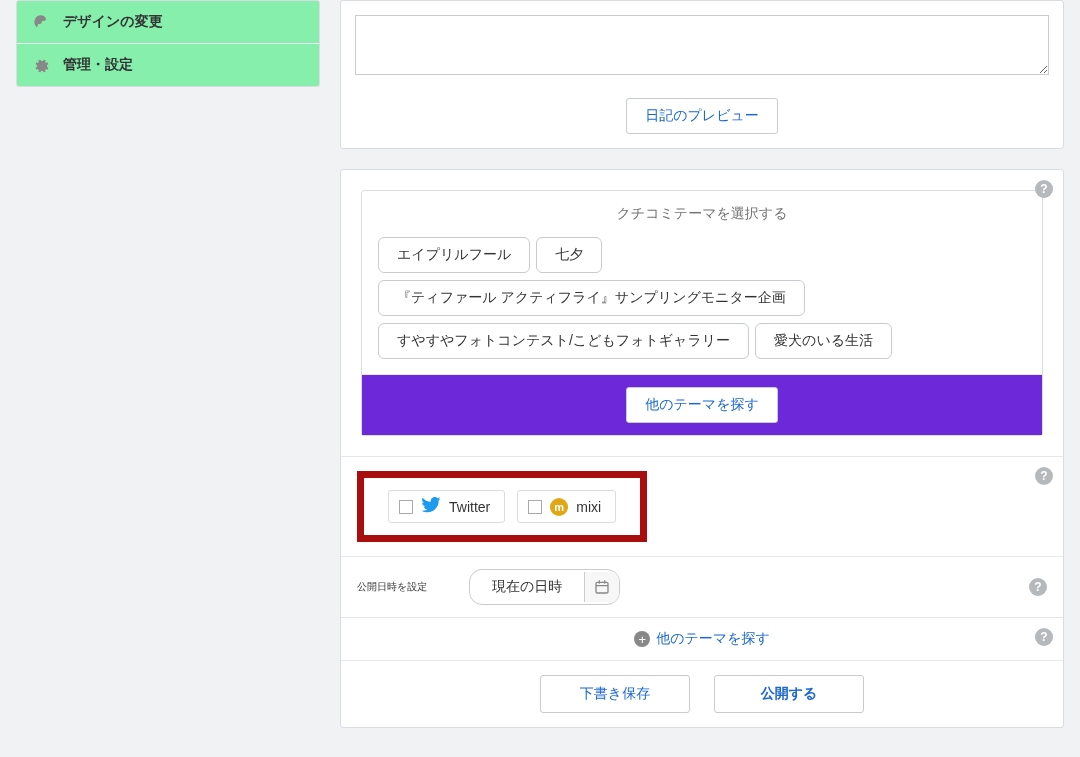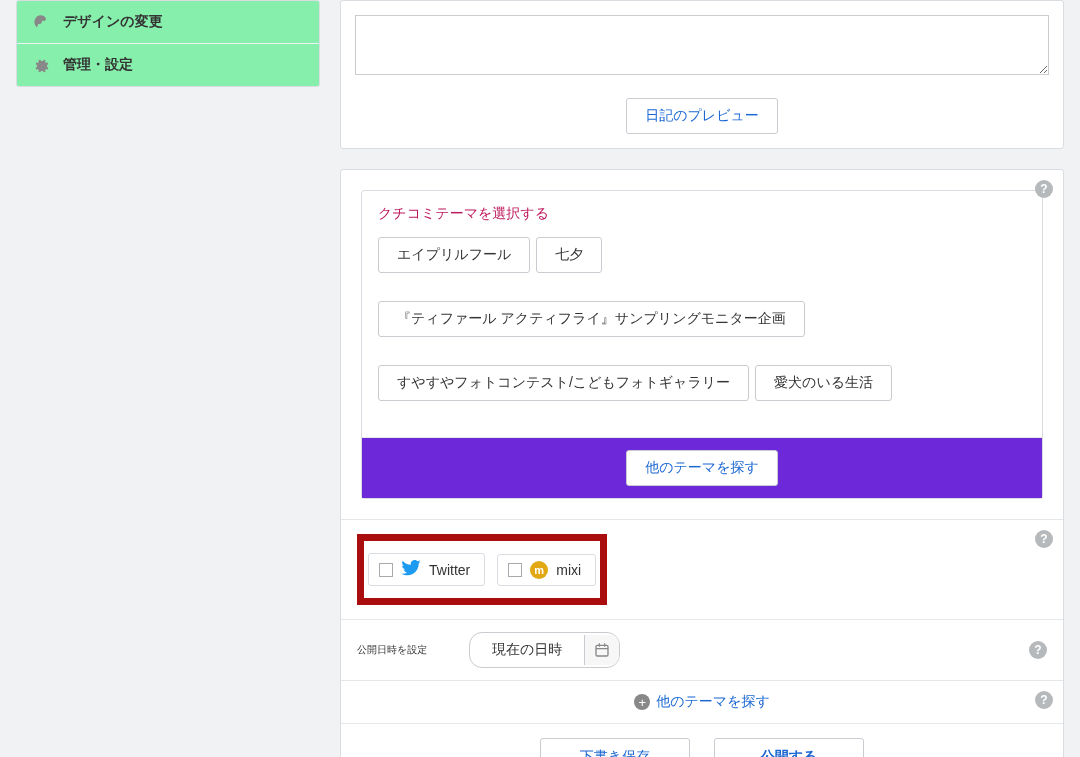--- a/index.html
+++ b/index.html
@@ -74,21 +74,21 @@
       justify-content: center;
       padding: 8px 18px;
       background: #fff;
       border: 1px solid #c8ccd0;
       border-radius: 3px;
       cursor: pointer;
       font-size: 14px;
       font-family: inherit;
     }
     .btn-link { color: #1a67d2; }
-    .btn-theme { color: #333; margin-right: 6px; margin-bottom: 28px; }
+    .btn-theme { color: #333; margin-right: 6px; margin-bottom: 7px; border-radius: 6px; }
     .section-inner {
       padding: 16px;
       border-top: 1px solid #e5e8ea;
       position: relative;
     }
     .section-row {
       padding: 12px 16px;
       border-top: 1px solid #e5e8ea;
       display: flex;
       align-items: center;
@@ -116,45 +116,45 @@
       position: static;
       margin-left: auto;
     }
     .subsection {
       border: 1px solid #d9dde1;
       border-radius: 3px;
       margin: 4px;
     }
     .subsection-head {
       padding: 14px 16px 10px;
-      color: #be185d;
+      color: #737373;
+      text-align: center;
     }
     .themes {
       padding: 4px 16px 8px;
       display: flex;
       flex-wrap: wrap;
     }
     .themes-footer {
       background: #6d28d9;
       border-top: 1px solid #e5e8ea;
       padding: 12px;
       text-align: center;
     }
     .share-wrap {
       display: flex;
       gap: 12px;
       padding: 22px 24px;
     }
     .red-highlight {
       border: 7px solid #a90d0d;
-      padding: 12px 4px;
+      padding: 12px 24px;
       margin: -8px;
       display: inline-flex;
       gap: 12px;
-      align-items: center;
     }
     .share-chip {
       display: inline-flex;
       align-items: center;
       gap: 8px;
       padding: 6px 14px 6px 10px;
       border: 1px solid #d9dde1;
       border-radius: 3px;
       background: #fff;
       cursor: pointer;

